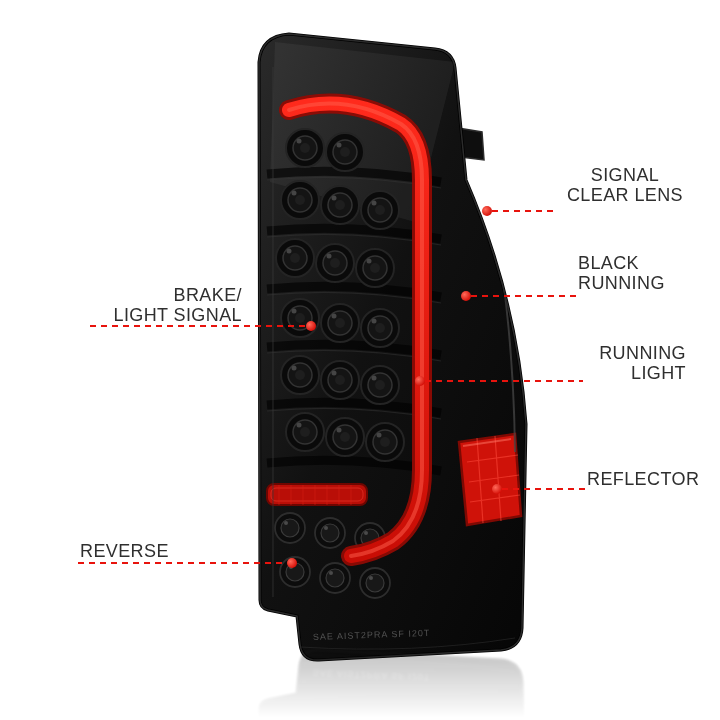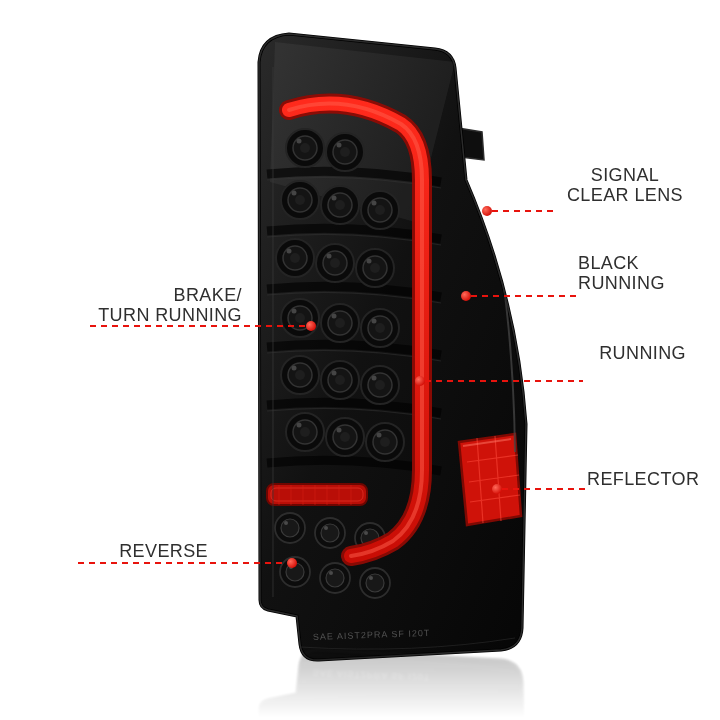--- a/index.html
+++ b/index.html
@@ -51,21 +51,21 @@
   .co-running  .co-dot{left:415px;top:376px;}
 
   .co-reflector .co-label{left:587px;top:469px;width:112px;text-align:right;}
   .co-reflector .co-leader{left:502px;top:488px;width:86px;}
   .co-reflector .co-dot{left:492px;top:484px;}
 
   .co-brake    .co-label{left:92px;top:285px;width:150px;text-align:right;}
   .co-brake    .co-leader{left:90px;top:325px;width:216px;}
   .co-brake    .co-dot{left:306px;top:321px;}
 
-  .co-reverse  .co-label{left:88px;top:541px;width:120px;text-align:right;}
+  .co-reverse  .co-label{left:80px;top:541px;width:120px;text-align:left;}
   .co-reverse  .co-leader{left:78px;top:562px;width:209px;}
   .co-reverse  .co-dot{left:287px;top:558px;}
 </style>
 </head>
 <body>
 
 <div id="page">
 
   <div class="lamp-wrap">
     <svg id="lampSvg" width="330" height="640" viewBox="0 0 330 640">
@@ -303,38 +303,39 @@
       <span class="co-line">BLACK</span>
       <span class="co-line">RUNNING</span>
     </div>
     <div class="co-leader"></div>
     <div class="co-dot"></div>
   </div>
 
   <div class="callout co-running">
     <div class="co-label">
       <span class="co-line">RUNNING</span>
+      <span class="co-line">LIGHT</span>
     </div>
     <div class="co-leader"></div>
     <div class="co-dot"></div>
   </div>
 
   <div class="callout co-reflector">
     <div class="co-label">
       <span class="co-line">REFLECTOR</span>
       <span class="co-line"></span>
     </div>
     <div class="co-leader"></div>
     <div class="co-dot"></div>
   </div>
 
   <div class="callout co-brake">
     <div class="co-label">
       <span class="co-line">BRAKE/</span>
-      <span class="co-line">TURN RUNNING</span>
+      <span class="co-line">LIGHT SIGNAL</span>
     </div>
     <div class="co-leader"></div>
     <div class="co-dot"></div>
   </div>
 
   <div class="callout co-reverse">
     <div class="co-label">
       <span class="co-line">REVERSE</span>
       <span class="co-line"></span>
     </div>

